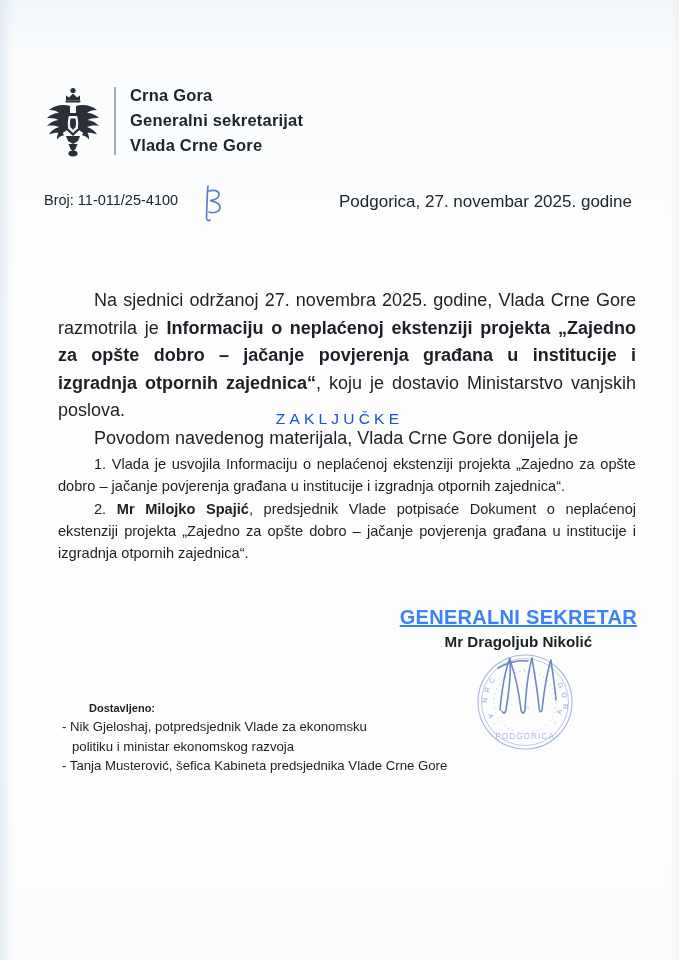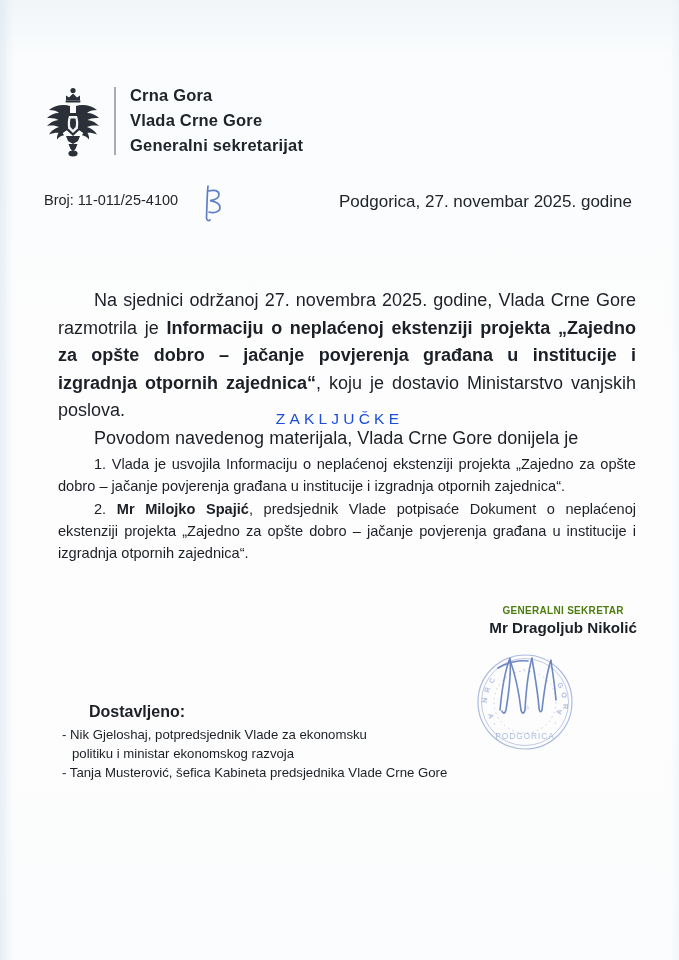--- a/index.html
+++ b/index.html
@@ -151,25 +151,26 @@
 
   
   .signature {
     position: absolute;
     right: 42px;
     top: 604px;
     text-align: center;
     line-height: 1.38;
   }
   .sig-role {
-    font-size: 10px;
+    font-size: 20px;
     font-weight: bold;
     letter-spacing: .3px;
-    color: #4d7c0f;
-    white-space: nowrap;
+    color: #3b82f6;
+    white-space: nowrap;
+    text-decoration: underline;
   }
   .sig-name {
     font-size: 15.2px;
     font-weight: bold;
     color: #1b2027;
     white-space: nowrap;
   }
 
   
   .seal {
@@ -185,21 +186,21 @@
   .distribution {
     position: absolute;
     left: 62px;
     top: 700px;
     font-size: 13.2px;
     line-height: 1.47;
     color: #1c2026;
   }
   .dist-title {
     font-weight: bold;
-    font-size: 16px;
+    font-size: 11px;
     margin-bottom: 1px;
     padding-left: 27px;
   }
   .dist-item { white-space: nowrap; }
   .dist-cont {
     white-space: nowrap;
     padding-left: 10px;
   }
 </style>
 </head>
@@ -239,22 +240,22 @@
       <path d="M24.5 60 L33.5 60 L31.5 65 L29 67.5 L26.5 65 Z"></path>
 
       <path d="M17 46 C14 48.5 12.5 52 13 55.5 C15 53 17.5 51.5 20 51.2 Z"></path>
       <path d="M41 46 C44 48.5 45.5 52 45 55.5 C43 53 40.5 51.5 38 51.2 Z"></path>
       <ellipse cx="29" cy="69.5" rx="4.6" ry="3"></ellipse>
     </g>
   </svg>
   <div class="lh-divider"></div>
   <div class="lh-lines">
     <div class="lh-line">Crna Gora</div>
+    <div class="lh-line">Generalni sekretarijat</div>
     <div class="lh-line">Vlada Crne Gore</div>
-    <div class="lh-line">Generalni sekretarijat</div>
   </div>
 </div>
 
 <div class="meta-row">
   <div class="doc-number">Broj: 11-011/25-4100</div>
   <svg class="hand-mark" viewBox="0 0 34 40">
     <path d="M9 3 C8 12 8 24 7.5 34 C7.3 37 9 38.5 11 37" stroke="#5f7fc4" stroke-width="1.7" fill="none" stroke-linecap="round"></path>
     <path d="M9.5 8 C15 6.5 20 7.5 20 11.5 C20 15 15.5 17 11 17.6 C16 18.4 21 20.4 21 24.5 C21 28.8 15 30.5 10 29" stroke="#5f7fc4" stroke-width="1.7" fill="none" stroke-linecap="round"></path>
   </svg>
   <div class="place-date">Podgorica, 27. novembar 2025. godine</div>

